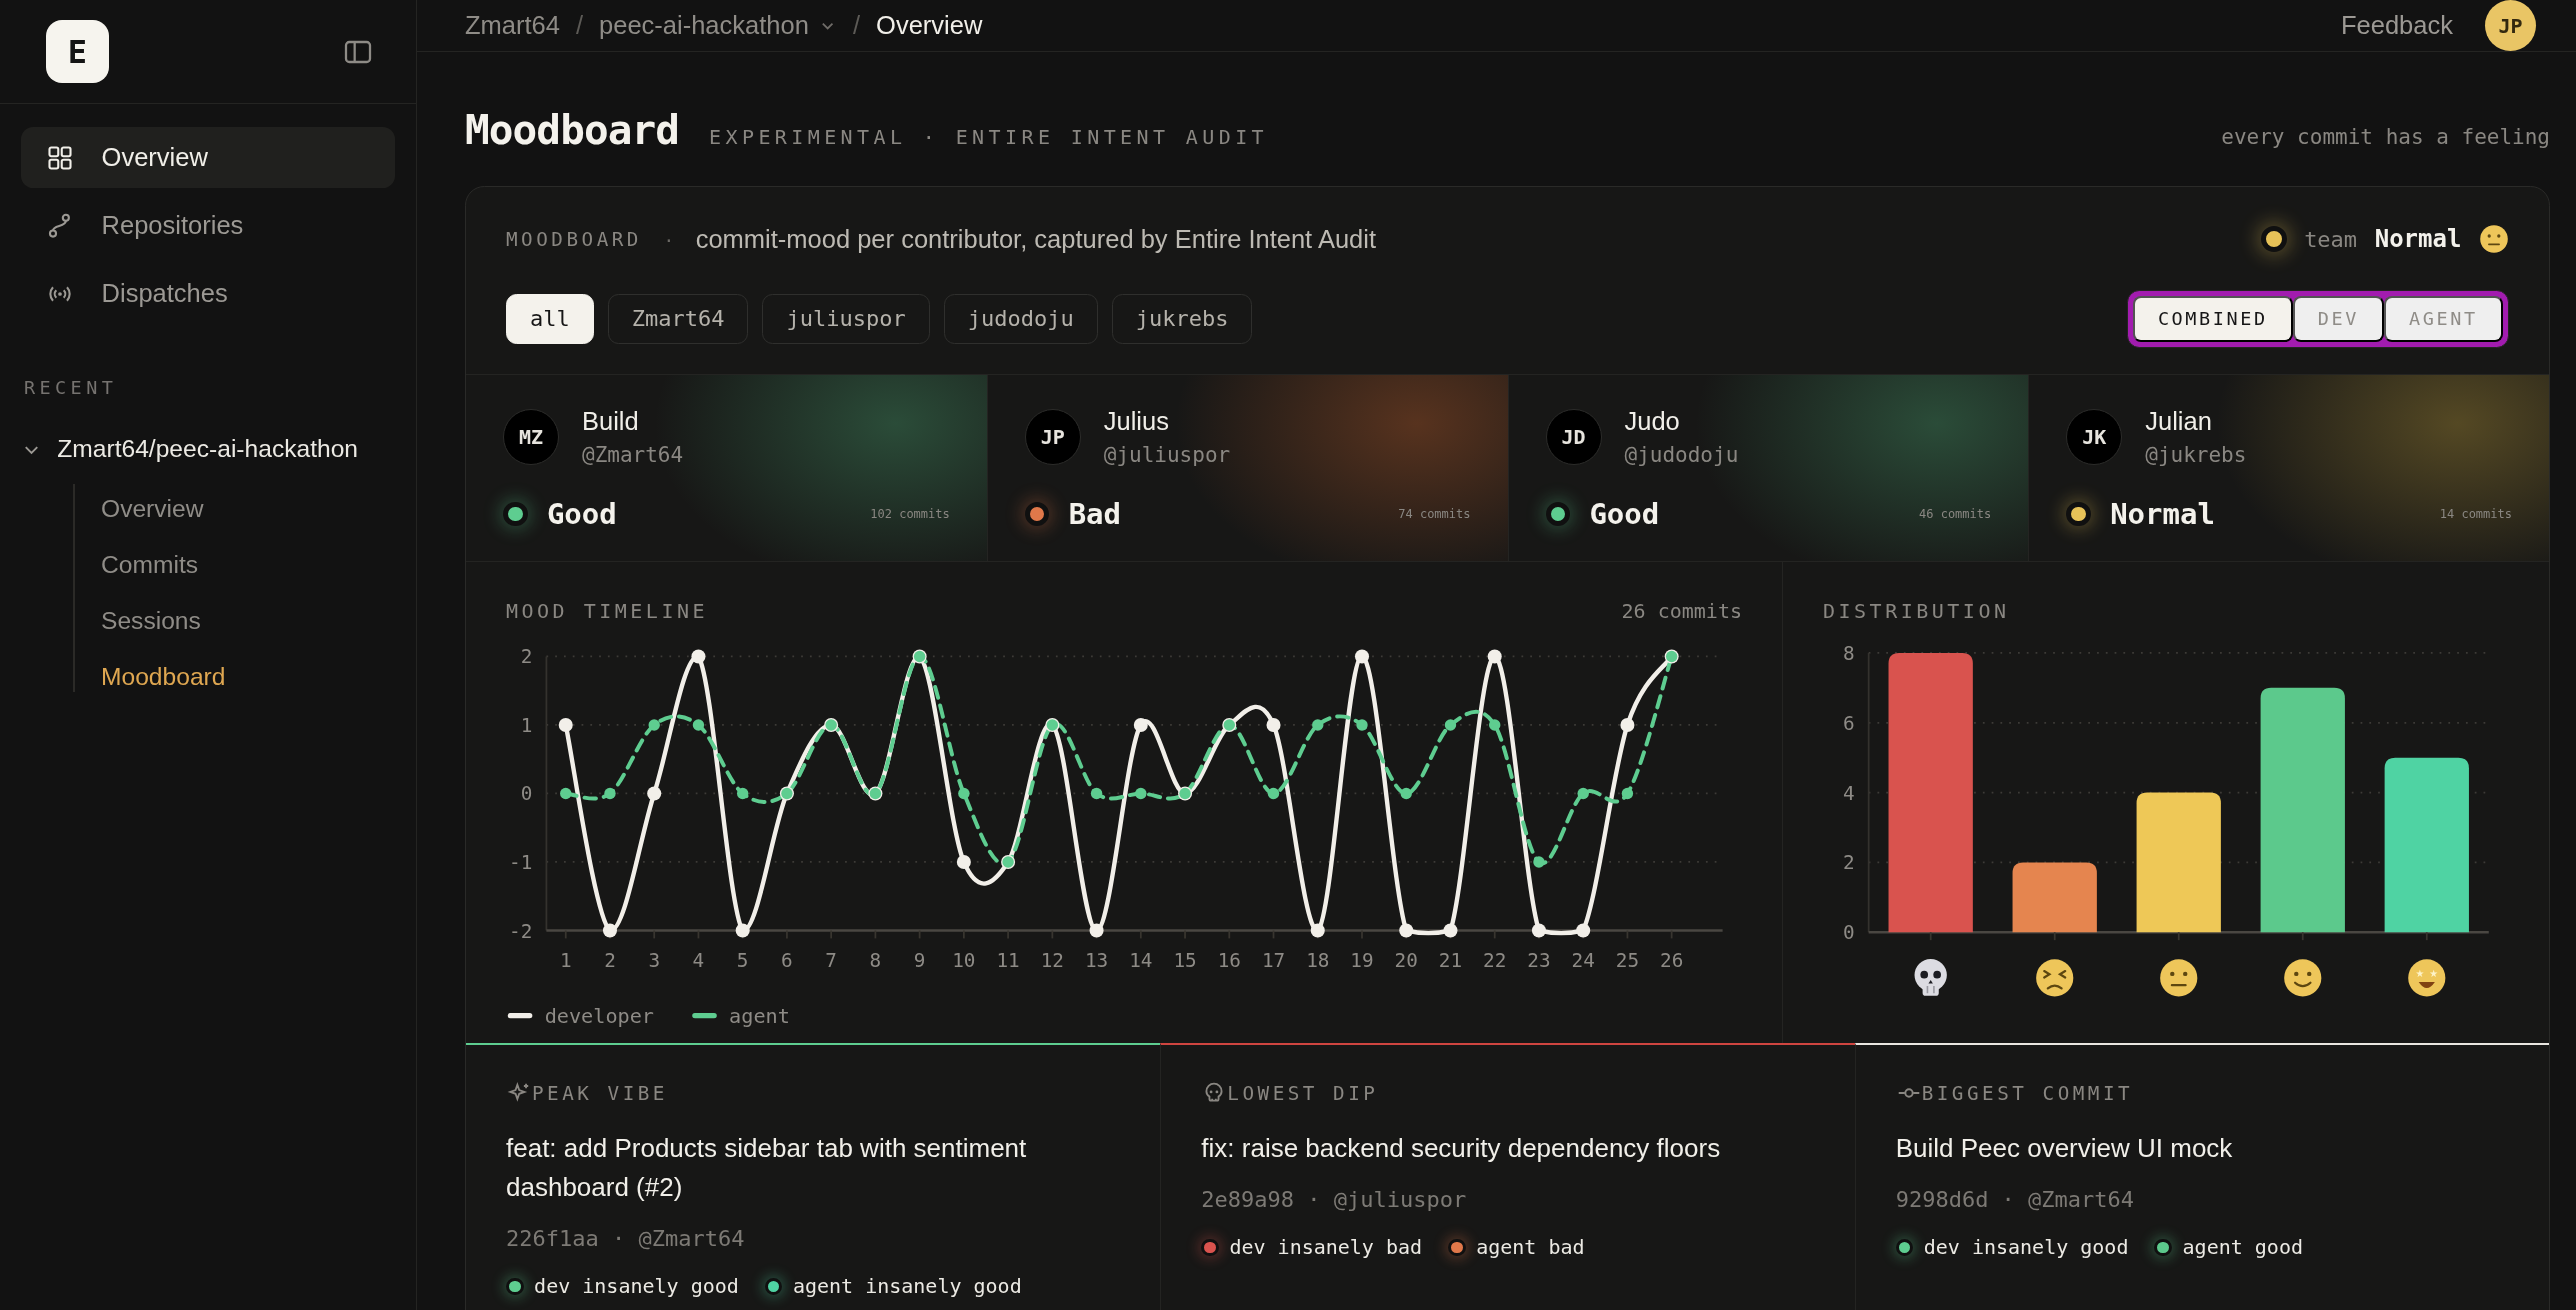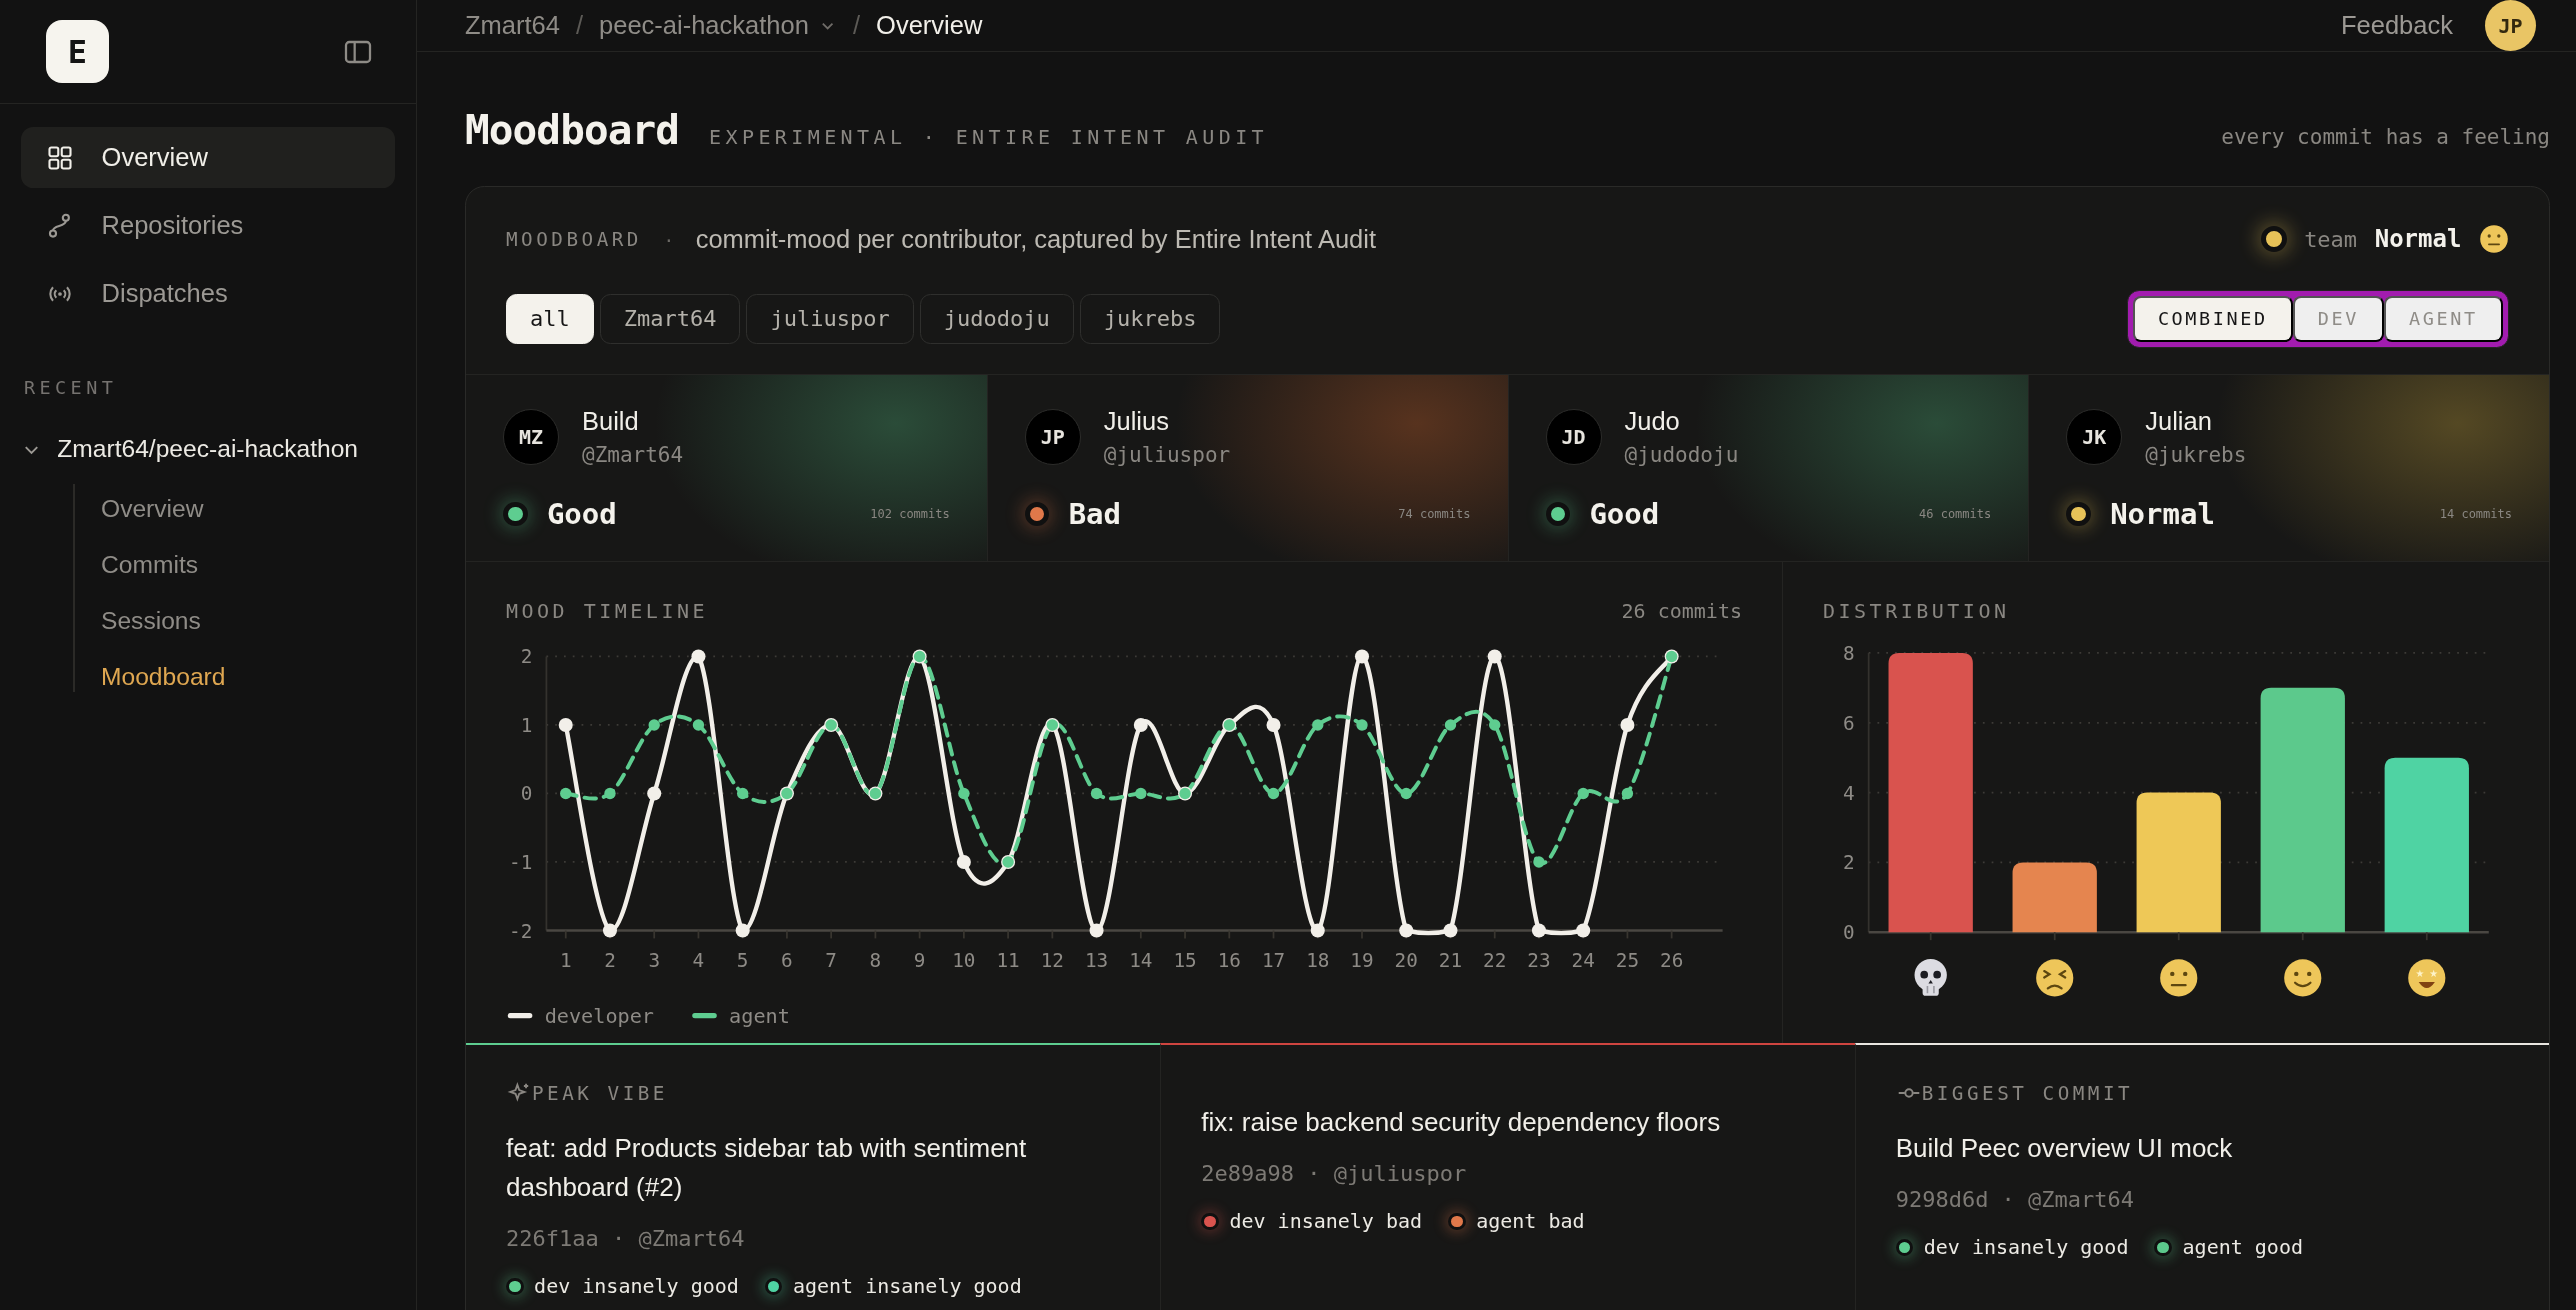--- a/index.html
+++ b/index.html
@@ -50,21 +50,21 @@
   .panel-head { display:flex; align-items:center; padding:37px 40px 30px 40px; }
   .panel-label { font-family:"DejaVu Sans Mono", monospace; font-size:19.3px; letter-spacing:3.5px; color:#8a8782; }
   .panel-dot { color:#6b6965; margin:0 23px; font-size:23px; }
   .panel-desc { font-size:25.5px; color:#bdbab3; }
   .team-badge { margin-left:auto; display:flex; align-items:center; gap:17.6px; }
   .mood-dot { border-radius:50%; border:5.3px solid #101010; }
   .team-badge .prefix { font-family:"DejaVu Sans Mono", monospace; font-size:22px; color:#8a8782; }
   .team-badge .mood { font-family:"DejaVu Sans Mono", monospace; font-weight:bold; font-size:24px; color:#f4f2ec; }
 
   .chips-row { display:flex; align-items:center; padding:5.3px 40px 26px 40px; }
-  .chips { display:flex; gap:6px; }
+  .chips { display:flex; gap:14px; }
   .chip { font-family:"DejaVu Sans Mono", monospace; font-size:22px; color:#b5b2ab; background:transparent; border:0.9px solid #2f2f2d;
     border-radius:10.5px; padding:11.4px 23px; cursor:pointer; }
   .chip.active { background:#f4f2ec; color:#161616; border-color:#f4f2ec; }
   .modes { margin-left:auto; display:flex; background:#a21caf; border:0.9px solid #242422; border-radius:12.3px; padding:5.3px; }
   .mode { font-family:"DejaVu Sans Mono", monospace; font-size:18.5px; letter-spacing:2.6px; color:#8f8c87; padding:10.5px 23px; border-radius:8px; cursor:pointer; }
   .mode.active { background:#f4f2ec; color:#161616; }
 
   .contrib-row { display:grid; grid-template-columns:repeat(4,1fr); border-top:0.9px solid #242422; border-bottom:0.9px solid #242422; }
   .contrib-card { position:relative; overflow:hidden; padding:32px 37px 30px 37px; cursor:pointer; }
   .contrib-card + .contrib-card { border-left:0.9px solid #242422; }
@@ -505,20 +505,31 @@
                   <span class="mood-dot" style="width: 17.6px; height: 17.6px; background: rgb(94, 205, 144); border-width: 3.5px; box-shadow: rgba(94, 205, 144, 0.333) 0px 0px 12.3px 2.6px;"></span>
                   <span class="badge-text">dev insanely good</span>
                 </span>
                 <span class="hl-badge">
                   <span class="mood-dot" style="width: 17.6px; height: 17.6px; background: rgb(79, 211, 163); border-width: 3.5px; box-shadow: rgba(79, 211, 163, 0.333) 0px 0px 12.3px 2.6px;"></span>
                   <span class="badge-text">agent insanely good</span>
                 </span>
               </div>
             </div>
             <div class="hl-card" style="border-top-color: rgb(207, 69, 64);">
+              <div class="hl-label">
+                <span class="ico">
+                  <svg width="26" height="26" viewBox="0 0 24 24" fill="none" stroke="currentColor" stroke-width="1.7">
+                    <path d="M19 10.3c0 2.3-1.2 4-2.8 5v2.2a1.5 1.5 0 0 1-1.5 1.5h-5.4a1.5 1.5 0 0 1-1.5-1.5v-2.2c-1.6-1-2.8-2.7-2.8-5A7 7 0 0 1 19 10.3z"></path>
+                    <circle cx="9.3" cy="11" r="1.3" fill="currentColor" stroke="none"></circle>
+                    <circle cx="14.7" cy="11" r="1.3" fill="currentColor" stroke="none"></circle>
+                    <path d="M10.3 19v-1.6M13.7 19v-1.6"></path>
+                  </svg>
+                </span>
+                <span>LOWEST DIP</span>
+              </div>
               <div class="hl-title">fix: raise backend security dependency floors</div>
               <div class="hl-meta">2e89a98 · @juliuspor</div>
               <div class="hl-badges">
                 <span class="hl-badge">
                   <span class="mood-dot" style="width: 17.6px; height: 17.6px; background: rgb(217, 83, 78); border-width: 3.5px; box-shadow: rgba(217, 83, 78, 0.333) 0px 0px 12.3px 2.6px;"></span>
                   <span class="badge-text">dev insanely bad</span>
                 </span>
                 <span class="hl-badge">
                   <span class="mood-dot" style="width: 17.6px; height: 17.6px; background: rgb(224, 120, 74); border-width: 3.5px; box-shadow: rgba(224, 120, 74, 0.333) 0px 0px 12.3px 2.6px;"></span>
                   <span class="badge-text">agent bad</span>

